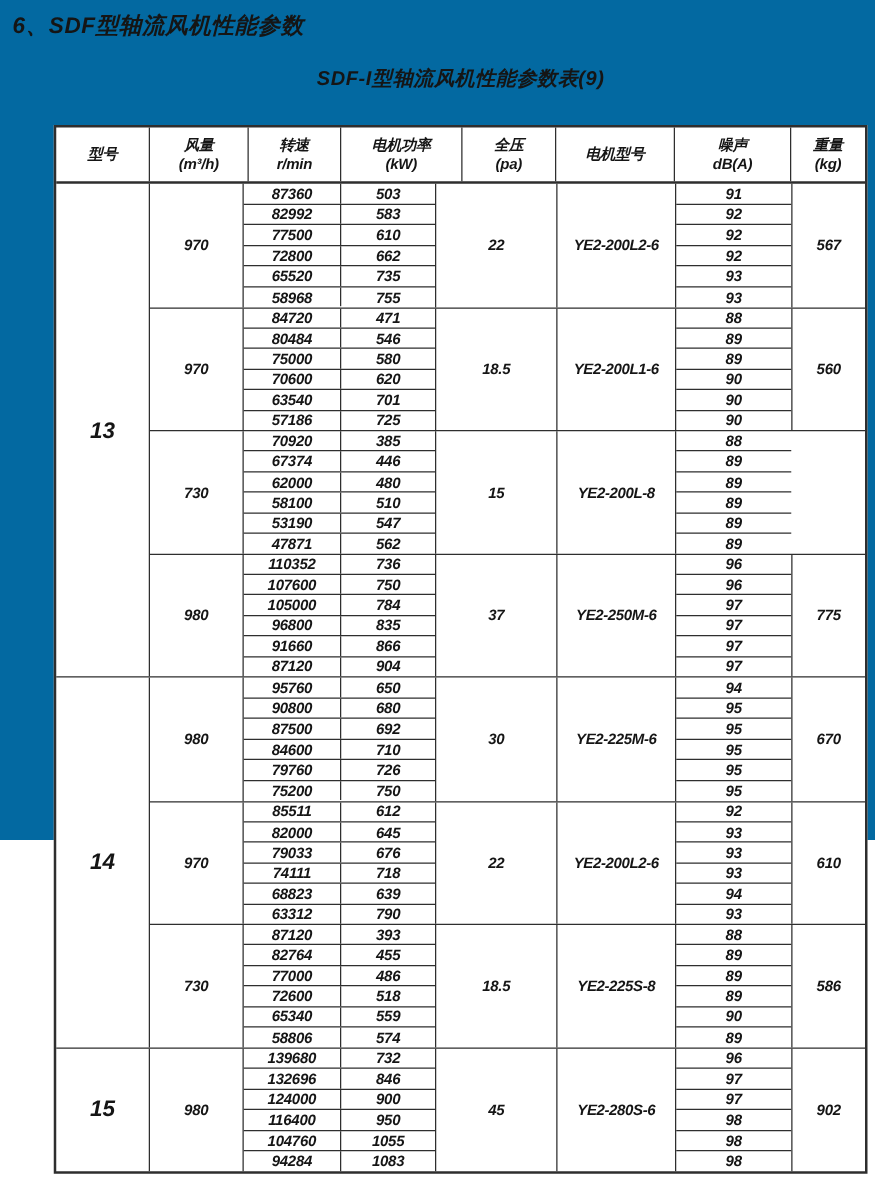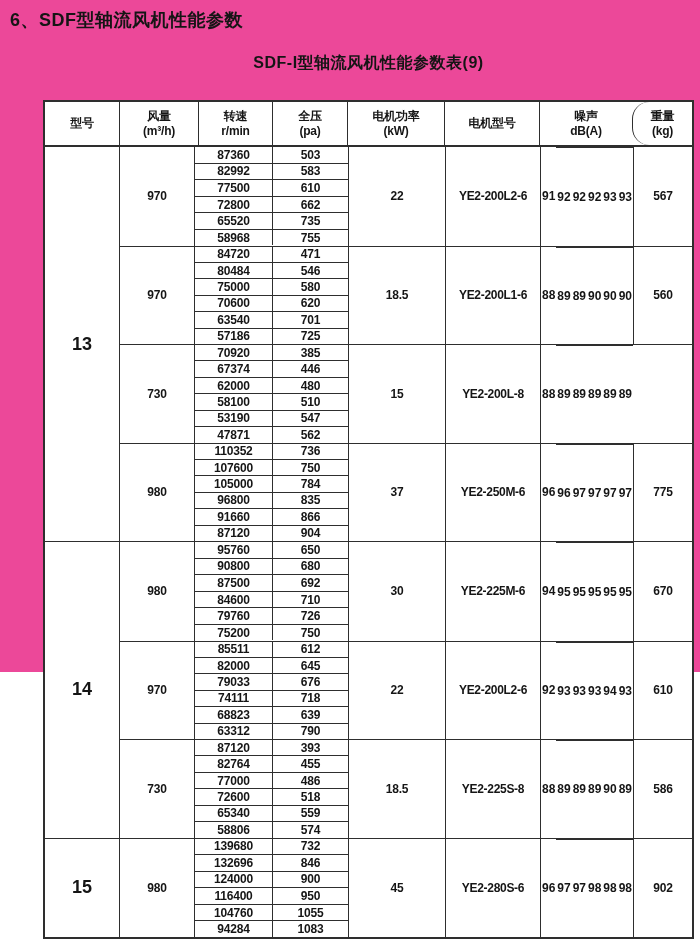--- a/index.html
+++ b/index.html
@@ -1,18 +1,18 @@
 <!DOCTYPE html>
 <html><head>
 <meta charset="utf-8">
 <style>
   * { margin:0; padding:0; box-sizing:border-box; }
   html,body { width:700px; height:946px; background:#ffffff; overflow:hidden;
     font-family:"Liberation Sans","DejaVu Sans",sans-serif; color:#151515; }
-  .page { position:relative; width:700px; height:672px; background:#ec4899; }
+  .page { position:relative; width:700px; height:672px; background:#0369a1;font-style:italic; }
 
   .heading { position:absolute; left:10px; top:8px; font-size:18px; font-weight:bold;
     letter-spacing:0.5px; white-space:nowrap; }
   .subtitle { position:absolute; left:43px; top:53px; width:651px; text-align:center;
     font-size:16px; font-weight:bold; letter-spacing:0.5px; }
 
   .fan-table { position:absolute; left:43px; top:100px; width:651px;
     border:2px solid #2e2e2e; background:#fff; }
 
   
@@ -23,21 +23,21 @@
   .header-row > .hcell + .hcell { border-left:1.5px solid #2e2e2e; }
 
   
   .w-model   { width:74px; }
   .w-speed   { width:74px; }
   .w-air     { width:79px; }
   .w-press   { width:75px; }
   .w-power   { width:97px; }
   .w-motor   { width:95px; }
   .w-noise   { width:93px; }
-  .w-weight  { flex:1;border-radius:17px; }
+  .w-weight  { flex:1; }
 
   
   .model-block { display:flex; }
   .model-block + .model-block { border-top:1.5px solid #2e2e2e; }
   .model-cell { width:74px; display:flex; align-items:center; justify-content:center;
     font-weight:bold; font-size:18px; }
   .groups { flex:1; display:flex; flex-direction:column; border-left:1.5px solid #2e2e2e; }
   .group { display:flex; height:98.5px; }
   .group + .group { border-top:1.5px solid #2e2e2e; }
   .group > * + * { border-left:1.5px solid #2e2e2e; }
@@ -45,45 +45,45 @@
   .cell { display:flex; align-items:center; justify-content:center;
     font-weight:bold; font-size:12px; letter-spacing:-0.2px; }
   .speed-cell { width:74px; }
   .ap-rows { width:154px; display:flex; flex-direction:column; }
   .ap-row { flex:1; display:flex; }
   .ap-row + .ap-row { border-top:1px solid #2e2e2e;text-align:center; }
   .airflow-cell { width:78px; border-right:1px solid #2e2e2e; }
   .pressure-cell { flex:1; }
   .power-cell { width:97px; }
   .motor-cell { width:95px; font-size:12px; letter-spacing:-0.3px; }
-  .noise-rows { width:93px; display:flex; }
+  .noise-rows { width:93px; display:flex; flex-direction:column; }
   .noise-row { flex:1; display:flex; align-items:center; justify-content:center;
     font-weight:bold; font-size:12px; }
   .noise-row + .noise-row { border-top:1px solid #2e2e2e; }
   .weight-cell { flex:1; }
 </style>
 </head>
 <body>
 
 <div class="page">
 
   <div class="heading">6、SDF型轴流风机性能参数</div>
   <div class="subtitle">SDF-I型轴流风机性能参数表(9)</div>
 
   <div class="fan-table">
     <div class="header-row">
       <div class="hcell w-model">型号</div>
       <div class="hcell w-air">风量
 (m³/h)</div>
       <div class="hcell w-speed">转速
 r/min</div>
+      <div class="hcell w-power">电机功率
+(kW)</div>
       <div class="hcell w-press">全压
 (pa)</div>
-      <div class="hcell w-power">电机功率
-(kW)</div>
       <div class="hcell w-motor">电机型号</div>
       <div class="hcell w-noise">噪声
 dB(A)</div>
       <div class="hcell w-weight">重量
 (kg)</div>
     </div>
     <div id="table-body">
         <div class="model-block">
           <div class="model-cell">13</div>
           <div class="groups">

